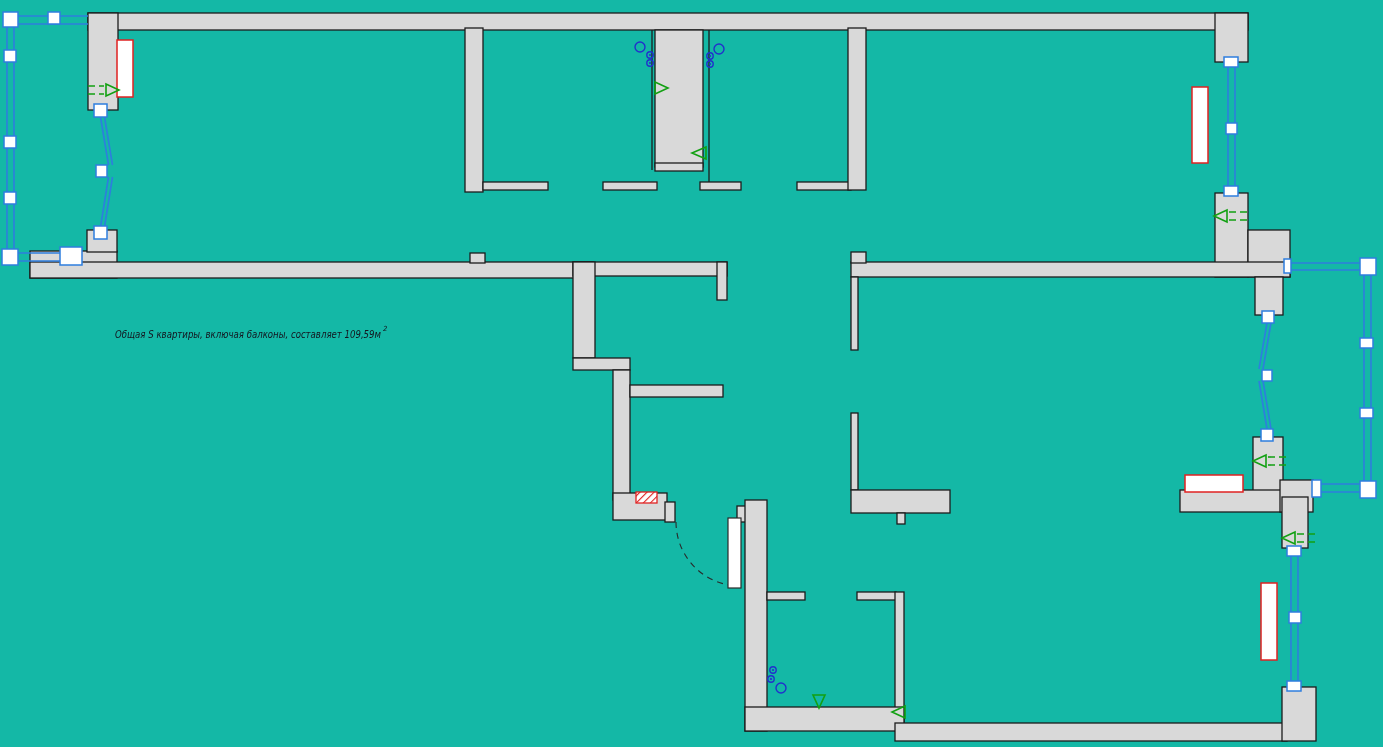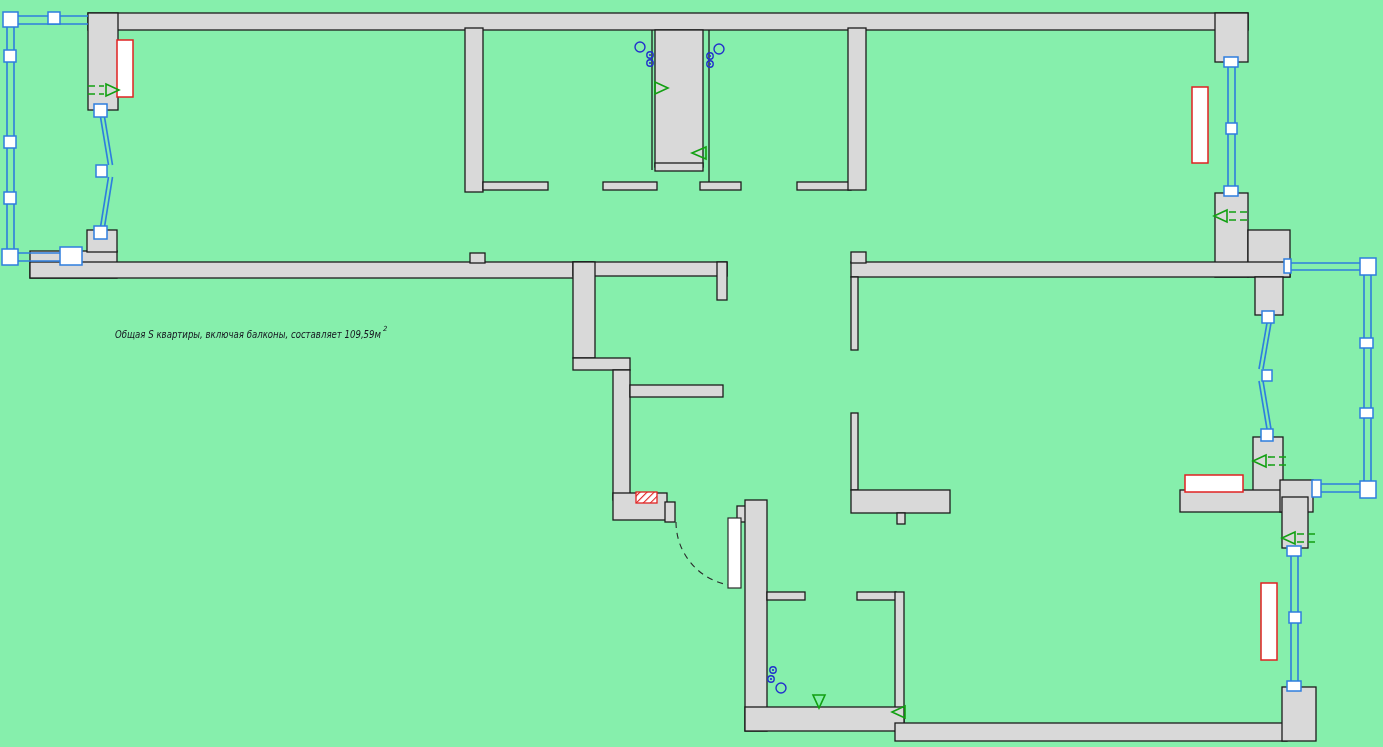--- a/index.html
+++ b/index.html
@@ -1,16 +1,16 @@
 <!DOCTYPE html>
 <html><head>
 <meta charset="utf-8">
 <style>
   html,body{margin:0;padding:0;background:#ffffff;}
-  .plan-wrap{position:relative;width:1383px;height:747px;background:#86efac;overflow:hidden;
+  .plan-wrap{position:relative;width:1383px;height:747px;background:#14b8a6;overflow:hidden;
              font-family:"DejaVu Sans",sans-serif;}
   svg{display:block}
   .wall{fill:#d9d9d9;stroke:#1c1c1c;stroke-width:1.3;}
   .edge{stroke:#1c1c1c;stroke-width:1.3;fill:none;}
   .win{fill:#ffffff;stroke:#2e7ede;stroke-width:1.5;}
   .winline{stroke:#2e7ede;stroke-width:1.6;fill:none;}
   .vent{stroke:#12a012;stroke-width:1.6;fill:none;}
   .ventdash{stroke:#12a012;stroke-width:1.6;fill:none;stroke-dasharray:7 4;}
   .rad{fill:#ffffff;stroke:#e02222;stroke-width:1.5;}
   .hatchrect{stroke:#e02222;stroke-width:1.3;}

